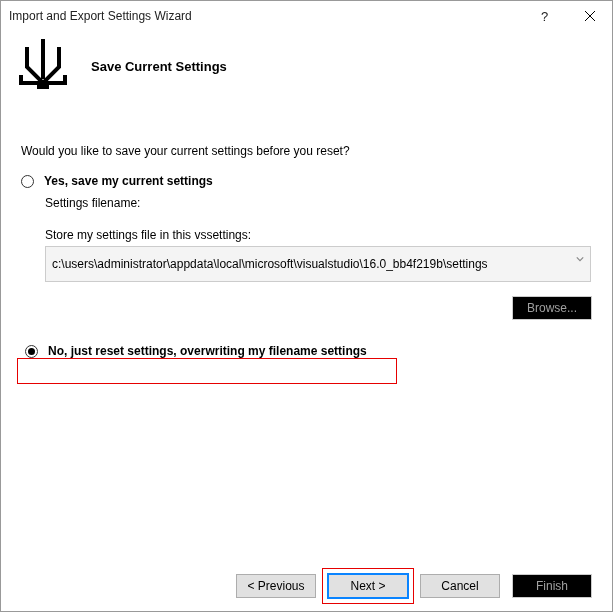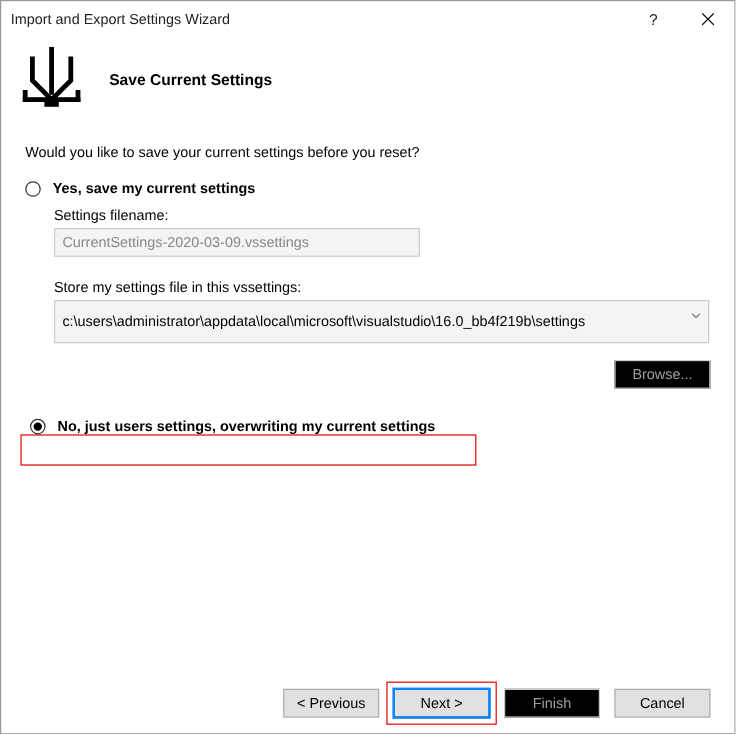--- a/index.html
+++ b/index.html
@@ -50,20 +50,21 @@
   .header .wiz-icon { margin-right: 22px; }
   .header .wiz-title {
     font-size: 13px;
     font-weight: 700;
     color: #000;
   }
   .content {
     flex: 1;
     padding: 0 20px 0 20px;
     position: relative;
+    margin-top: 24px;
   }
   .prompt {
     margin: 8px 0 16px 0;
     font-size: 12px;
     color: #000;
   }
   .opt-row {
     display: flex;
     align-items: center;
     gap: 10px;
@@ -205,50 +206,49 @@
   <div class="content">
     <div class="prompt">Would you like to save your current settings before you reset?</div>
 
     <div class="opt-row">
       <span class="radio"></span>
       <span class="opt-label">Yes, save my current settings</span>
     </div>
 
     <div class="sub">
       <div class="sub-label">Settings filename:</div>
-      <input class="textfield" type="text" disabled="" value="CurrentSettings-2020-03-09.vssettings" style="">
 
       <div class="dir-label">Store my settings file in this vssettings:</div>
       <div class="dir-select">
         <span>c:\users\administrator\appdata\local\microsoft\visualstudio\16.0_bb4f219b\settings</span>
         <svg class="dir-chevron" viewBox="0 0 10 10">
           <polyline points="1,3 5,7 9,3" fill="none" stroke="#888" stroke-width="1.5"></polyline>
         </svg>
       </div>
 
       <div class="browse-row">
         <div class="btn disabled">Browse...</div>
       </div>
     </div>
 
     <div style="position:relative;">
       <div class="highlight-box" style="left:-4px; top:18px; width:380px; height:26px;"></div>
       <div class="option2-wrap">
         <div class="opt-row">
           <span class="radio selected"></span>
-          <span class="opt-label">No, just users settings, overwriting my current settings</span>
+          <span class="opt-label">No, just reset settings, overwriting my filename settings</span>
         </div>
       </div>
     </div>
 
   </div>
 
   <div class="footer">
     <div class="btn">&lt; Previous</div>
     <div style="position:relative;">
       <div class="highlight-box" style="left:-6px; top:-6px; right:-6px; bottom:-6px;"></div>
       <div class="btn primary">Next &gt;</div>
     </div>
+    <div class="btn">Cancel</div>
     <div class="btn disabled">Finish</div>
-    <div class="btn">Cancel</div>
   </div>
 
 </div>
 
 </body></html>

